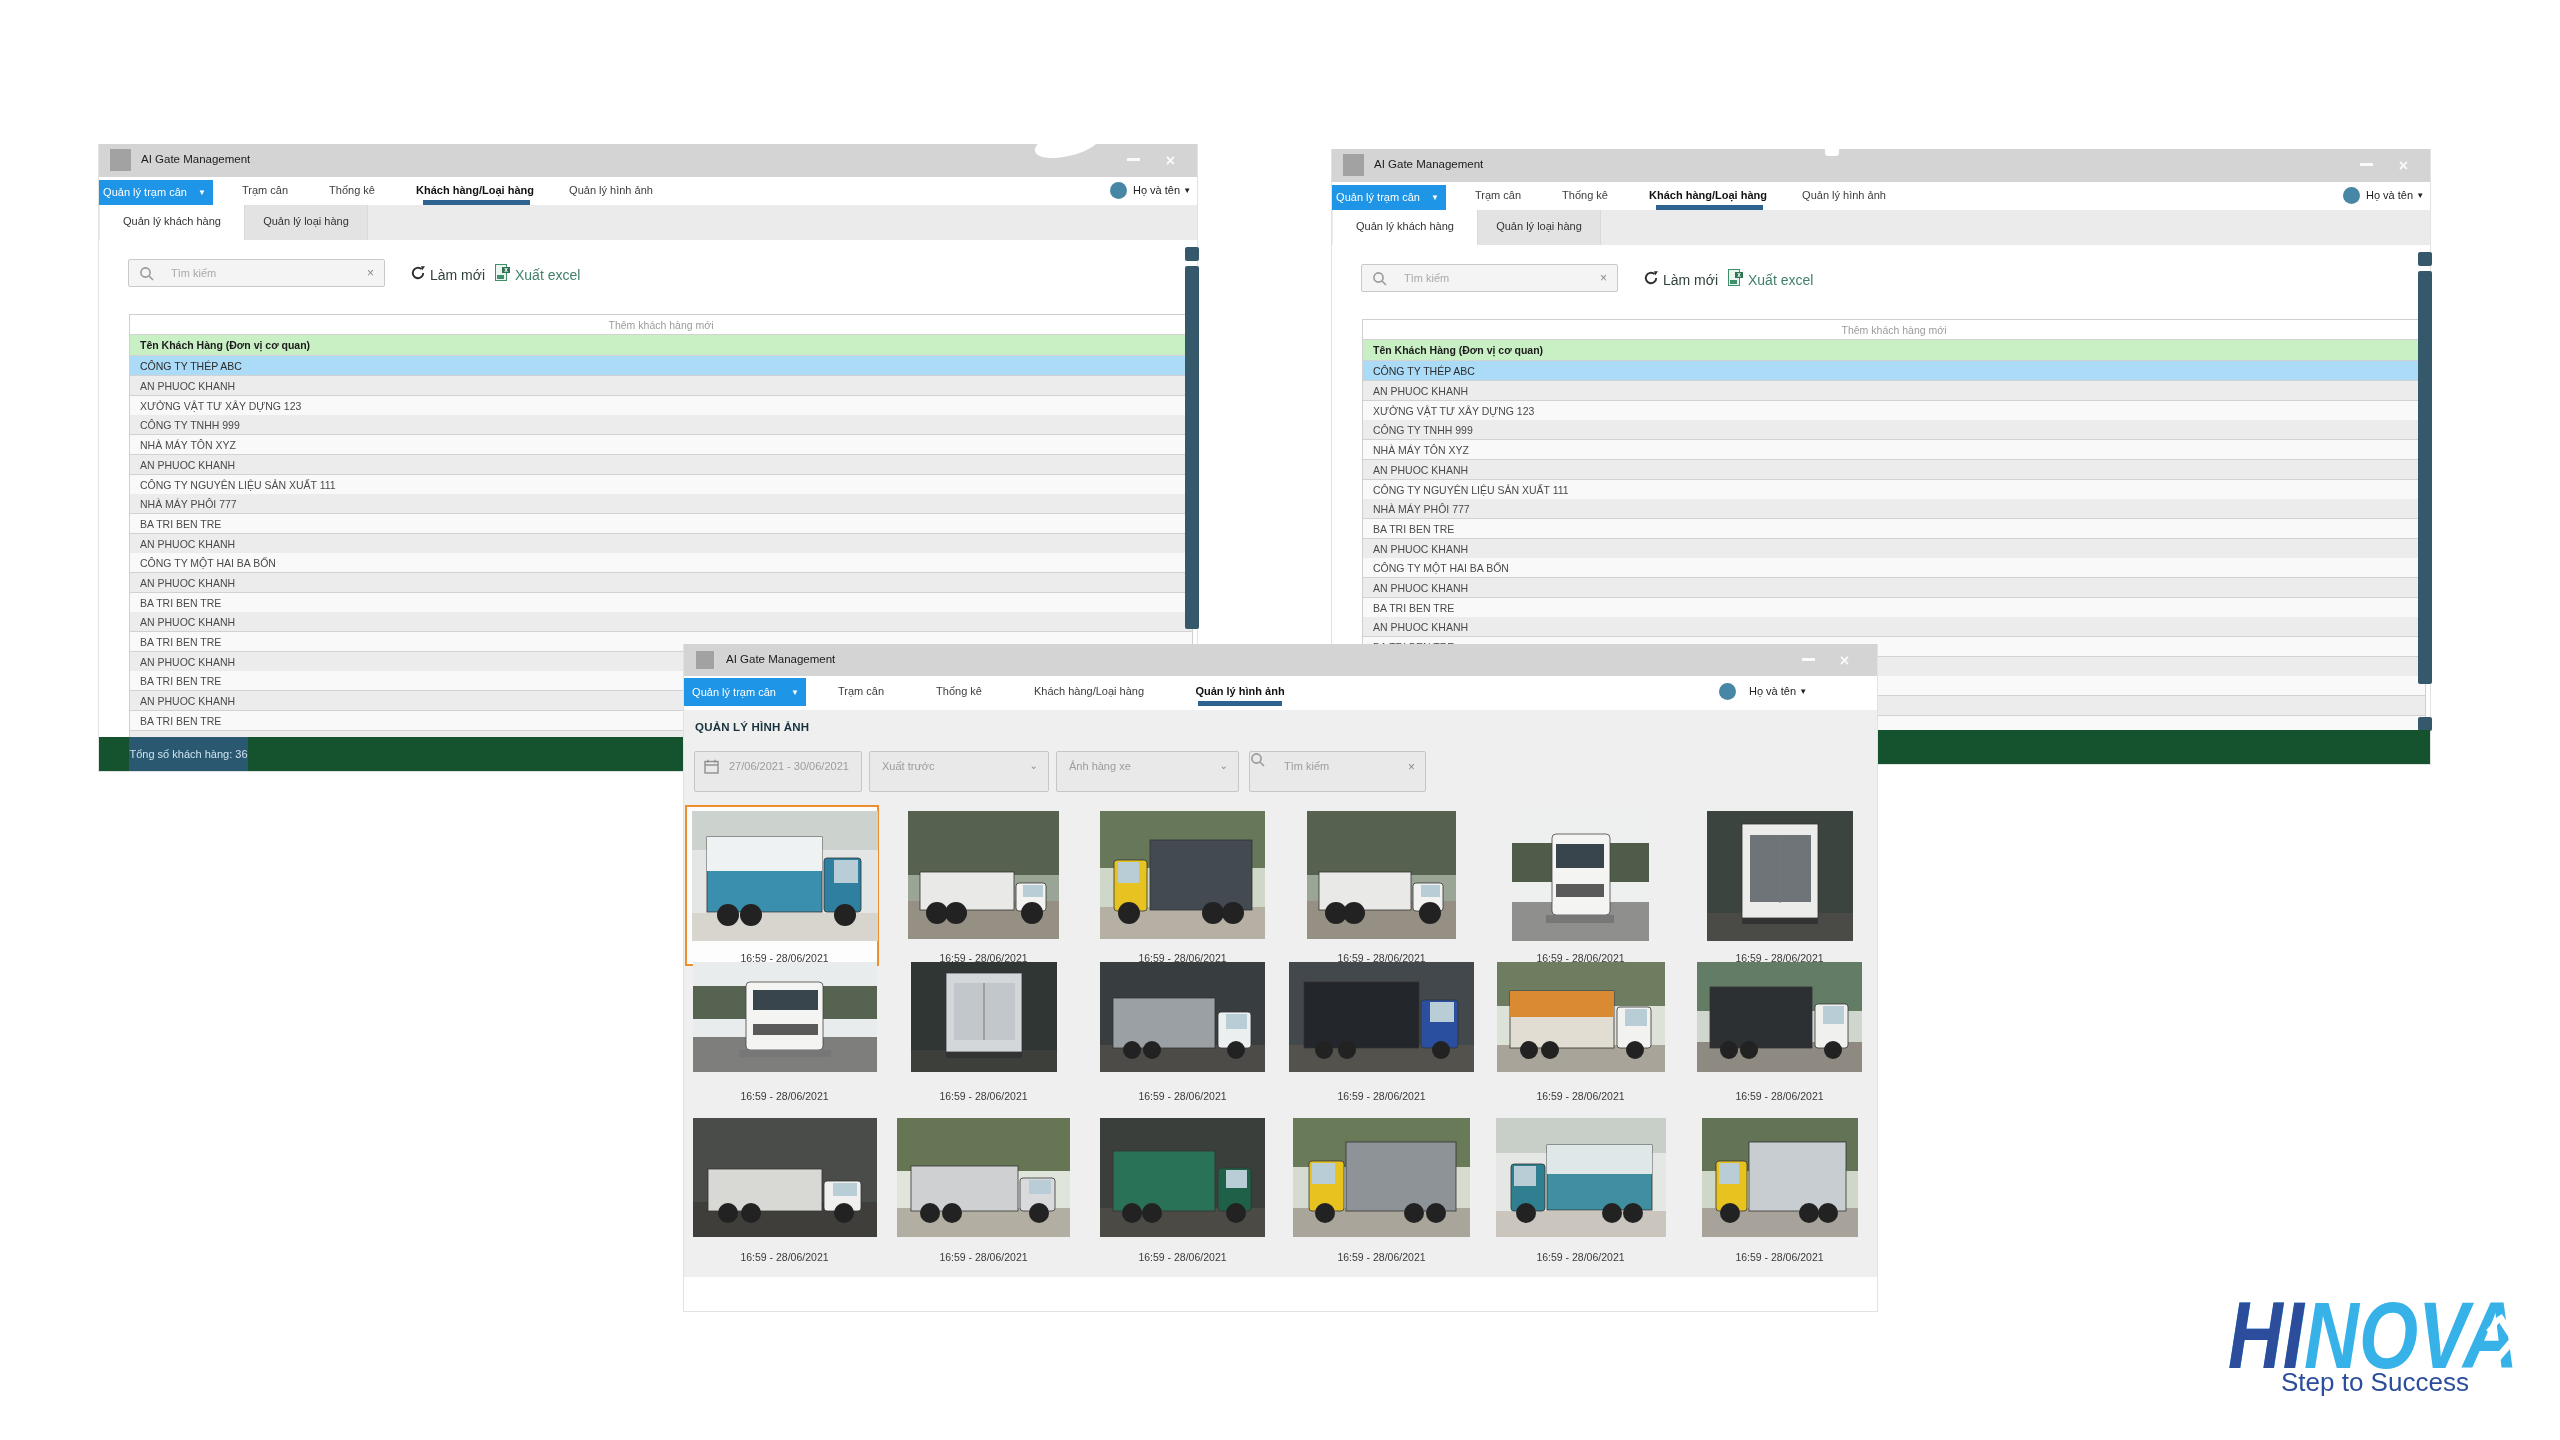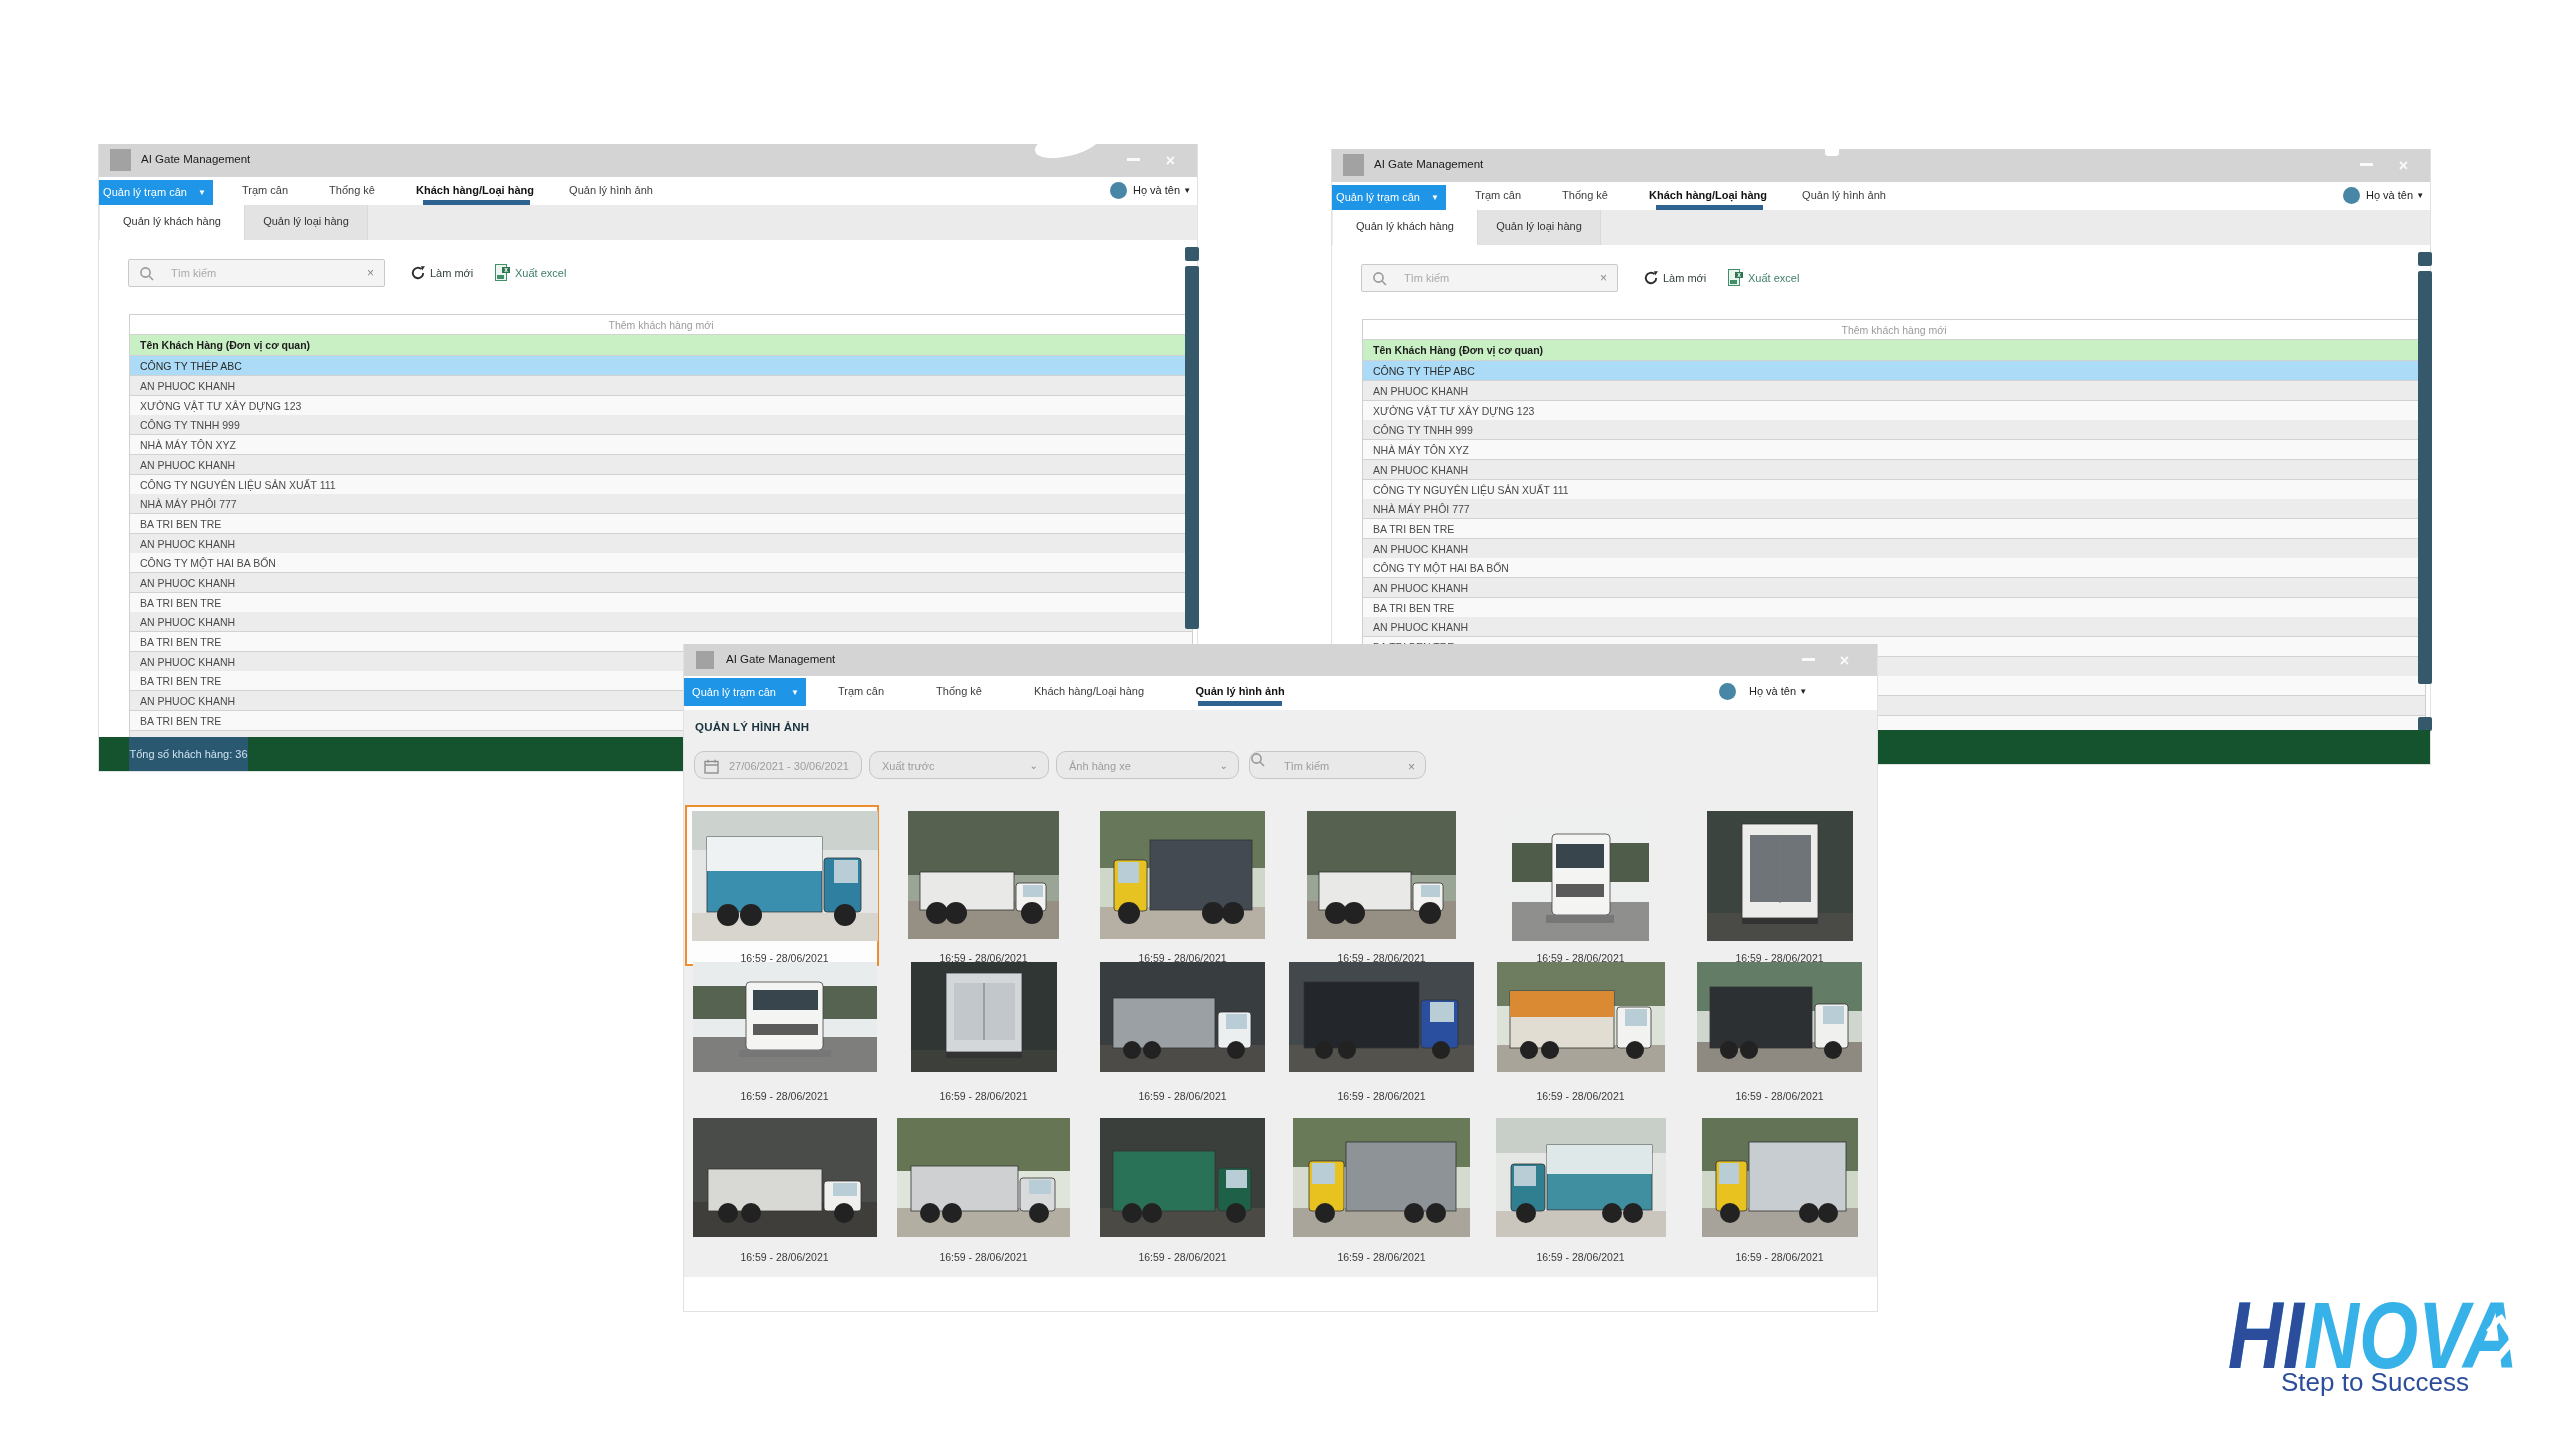--- a/index.html
+++ b/index.html
@@ -19,37 +19,37 @@
 .hvt{position:absolute;font-size:11px;color:#222;white-space:nowrap}
 .hvt .vv{font-size:8px;position:relative;top:-1px}
 .subtabs{position:absolute;left:0;right:0;height:35px;background:#ebebeb}
 .stab{position:absolute;top:0;bottom:0;font-size:11px;color:#333;text-align:center;line-height:33px}
 .stab.on{background:#fff}
 .stab.off{background:#e3e3e3;border-left:1px solid #d9d9d9;border-right:1px solid #d9d9d9}
 .searchbox{position:absolute;width:257px;height:28px;background:#f4f4f4;border:1px solid #c9c9c9;border-radius:2px}
 .searchbox .mg{position:absolute;left:10px;top:6px}
 .searchbox .ph{position:absolute;left:42px;top:7px;font-size:11px;color:#a9a9a9}
 .searchbox .cl{position:absolute;right:10px;top:6px;font-size:12px;color:#888}
-.btnrow{position:absolute;font-size:11px;color:#30403a;white-space:nowrap}
+.btnrow{position:absolute;font-size:14px;color:#30403a;white-space:nowrap}
 .tblwrap{position:absolute;border:1px solid #cfcfcf}
 .trow{position:absolute;left:0;right:0;border-bottom:1px solid #d2d2d2;font-size:10.5px;color:#4a4a4a;overflow:hidden;white-space:nowrap}
 .trow .tx{position:absolute;left:10px;top:4px}
 .trow.hdr{background:#c9efc5;color:#1c1c1c;font-weight:bold}
 .trow.sel{background:#abdbf6;color:#2c2c2c}
 .trow.g{background:#ececec}
 .trow.w{background:#f9f9f9}
 .trow.add{background:#fff;color:#9b9b9b;text-align:center}
 .trow.add .tx{position:static}
 .sbar{position:absolute;width:14px}
 .sbar .box{position:absolute;left:0;width:14px;height:14px;background:#35596b;border-radius:2px}
 .sbar .th{position:absolute;left:0;width:14px;background:#35596b;border-radius:2px}
 .foot{position:absolute;left:0;right:0;bottom:0;height:34px;background:#14532d}
 .foot .fbox{position:absolute;top:0;bottom:0;background:#2b5871;color:#cfe3ee;font-size:11px;text-align:center;line-height:34px}
 .ghead{position:absolute;font-size:11.5px;font-weight:bold;color:#17323c;letter-spacing:.2px}
-.fctl{position:absolute;height:28px;background:#e9e9e9;border:1px solid #c6c6c6;border-radius:10px;font-size:11px;color:#9c9c9c}
+.fctl{position:absolute;height:41px;background:#e9e9e9;border:1px solid #c6c6c6;border-radius:2px;font-size:11px;color:#9c9c9c}
 .fctl .lb{position:absolute;left:34px;top:8px;white-space:nowrap}
 .fctl .ar{position:absolute;right:10px;top:8px;color:#8a8a8a;font-size:10px}
 .cell{position:absolute;width:199px;text-align:center}
 .cell .im{position:relative;display:inline-block}
 .cap{position:absolute;left:0;right:0;text-align:center;font-size:10.5px;color:#3a3a3a}
 .selbox{position:absolute;border:2px solid #ee8f2e;background:#fdfdfd}
 </style></head><body>
 <div class="win" style="left:98px;top:144px;width:1100px;height:628px">
     <div class="tbar">
       <div class="ico"></div>

